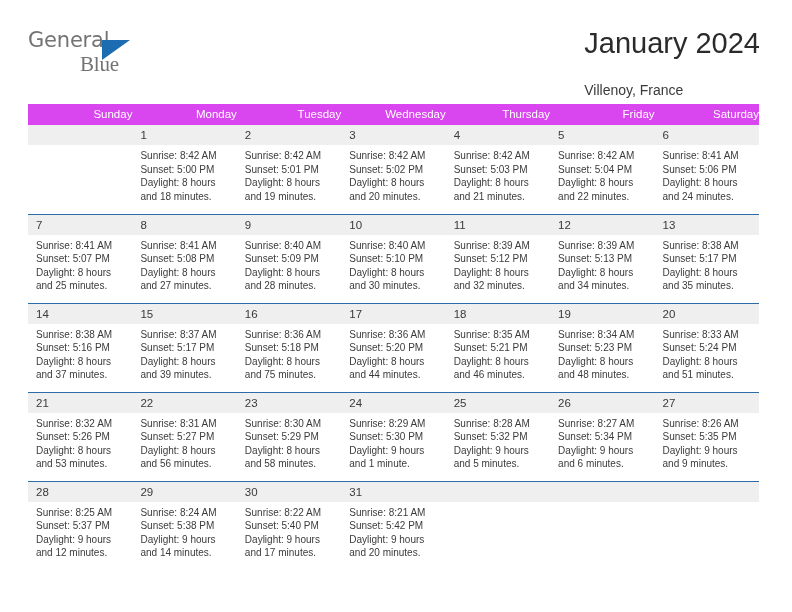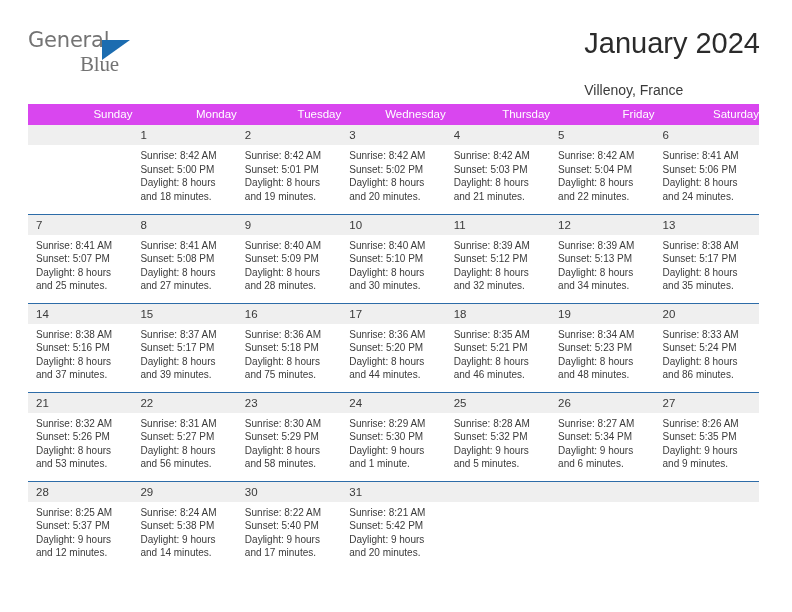--- a/index.html
+++ b/index.html
@@ -351,21 +351,21 @@
               <div>Daylight: 8 hours</div>
               <div>and 48 minutes.</div>
             </div>
           </td>
           <td>
             <span class="daynum">20</span>
             <div class="info">
               <div>Sunrise: 8:33 AM</div>
               <div>Sunset: 5:24 PM</div>
               <div>Daylight: 8 hours</div>
-              <div>and 86 minutes.</div>
+              <div>and 51 minutes.</div>
             </div>
           </td>
         </tr>
 
         <tr>
           <td>
             <span class="daynum">21</span>
             <div class="info">
               <div>Sunrise: 8:32 AM</div>
               <div>Sunset: 5:26 PM</div>

